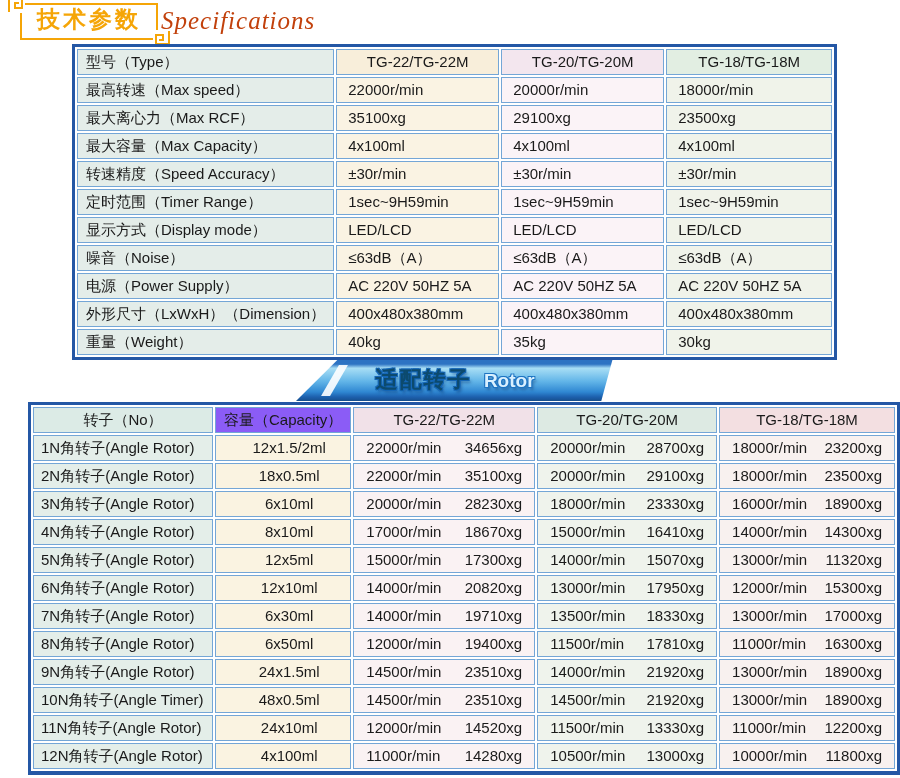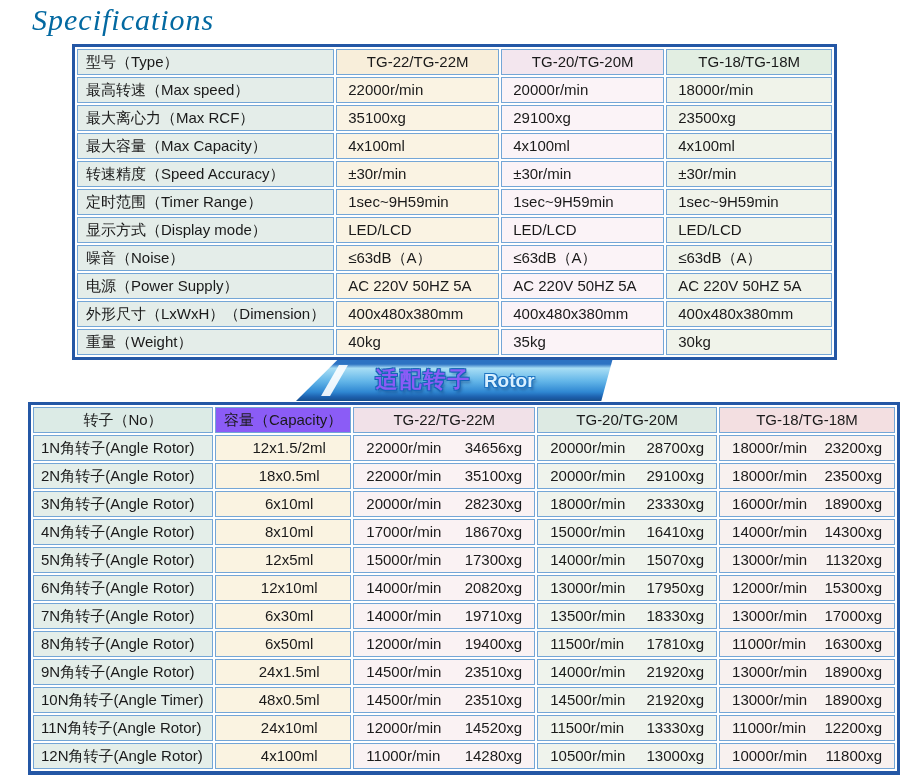--- a/index.html
+++ b/index.html
@@ -7,21 +7,21 @@
   .canvas{position:relative;width:900px;height:778px;background:#fff;overflow:hidden;}
 
   
   .page-header{position:absolute;left:20px;top:3px;display:flex;align-items:center;}
   .title-box{position:relative;border:2px solid #f5a507;color:#f5a507;
              font-size:23px;font-weight:bold;letter-spacing:3px;padding:1px 15px 4px 15px;line-height:1.2;}
   .fret{position:absolute;background:#fff;}
   .fret-tl{left:-15px;top:-8px;}
   .fret-br{right:-15px;bottom:-8px;transform:rotate(180deg);}
   .title-en{font-family:"Liberation Serif","DejaVu Serif",serif;font-style:italic;
-            color:#0369a1;font-size:30px;margin-left:12px;letter-spacing:1px;}
+            color:#c2410c;font-size:25px;margin-left:3px;letter-spacing:1px;}
 
   
   table{border-collapse:separate;border-spacing:2px;background:#fff;}
   td,th{box-sizing:border-box;height:26px;line-height:22px;padding:1px 8px;
         font-size:15px;font-weight:normal;border:1px solid #74a6d6;color:#1a1a1a;
         white-space:nowrap;overflow:hidden;}
 
   
   .spec-table{position:absolute;left:72px;top:44px;border:3px solid #2457a5;}
   .spec-table .lab{background:#e4ede9;text-align:left;}
@@ -35,21 +35,21 @@
   .spec-table .v2{background:#f0f3ea;text-align:left;padding-left:11px;}
 
   
   .rotor-banner{position:absolute;left:296px;top:360px;width:318px;height:41px;}
   .banner-shape{position:absolute;left:0;top:0;width:100%;height:100%;
     clip-path:polygon(13% 0,99.5% 0,96% 100%,0 100%);
     background:linear-gradient(180deg,#2d73c3 0%,#2d73c3 10%,#a8def5 20%,#62b5e8 52%,#2f87d2 78%,#1d60ae 90%,#174f8d 100%);}
   .banner-slash{position:absolute;left:34px;top:5px;width:9px;height:31px;
     background:rgba(255,255,255,.9);transform:skewX(-30deg);}
   .banner-text{position:absolute;left:0;top:5px;width:100%;text-align:center;}
-  .bt-cn{font-size:22px;font-weight:bold;color:#8b5cf6;letter-spacing:2px;
+  .bt-cn{font-size:22px;font-weight:bold;color:#0c4a6e;letter-spacing:2px;
     text-shadow:-1px -1px 0 #1566b6,1px -1px 0 #1566b6,-1px 1px 0 #1566b6,1px 1px 0 #1566b6,2px 3px 3px rgba(15,60,120,.55);}
   .bt-en{font-size:19px;font-weight:bold;color:#d9f0ff;margin-left:8px;
     text-shadow:-1px -1px 0 #1e74c2,1px -1px 0 #1e74c2,-1px 1px 0 #1e74c2,1px 1px 0 #1e74c2,2px 3px 3px rgba(15,60,120,.55);}
 
   
   .rotor-table{position:absolute;left:28px;top:402px;border:3px solid #2457a5;border-bottom-width:4px;}
   .rotor-table th{text-align:center;}
   .rotor-table .rh0{background:#dcebe6;}
   .rotor-table .rh1{background:#8b5cf6;}
   .rotor-table .rh2{background:#f1e1e8;}
@@ -61,20 +61,29 @@
   .rotor-table .m1{background:#eff3ec;}
   .rotor-table .m2{background:#f8f1ef;}
   .pair{display:flex;justify-content:space-between;padding:0 4px;}
 </style>
 </head>
 <body>
 
 <div class="canvas">
 
   <div class="page-header">
+    <div class="title-box">
+      <svg class="fret fret-tl" width="18" height="16" viewBox="0 0 18 16">
+        <path d="M2 15 L2 2 L15 2 L15 11 L8 11 L8 6 L12 6" fill="none" stroke="#f5a507" stroke-width="2"></path>
+      </svg>
+      <span class="title-cn">技术参数</span>
+      <svg class="fret fret-br" width="18" height="16" viewBox="0 0 18 16">
+        <path d="M2 15 L2 2 L15 2 L15 11 L8 11 L8 6 L12 6" fill="none" stroke="#f5a507" stroke-width="2"></path>
+      </svg>
+    </div>
     <span class="title-en">Specifications</span>
   </div>
 
   <table class="spec-table">
     <colgroup>
       <col style="width:247px">
         <col style="width:163px">
         <col style="width:163px">
         <col style="width:166px">
     </colgroup>

